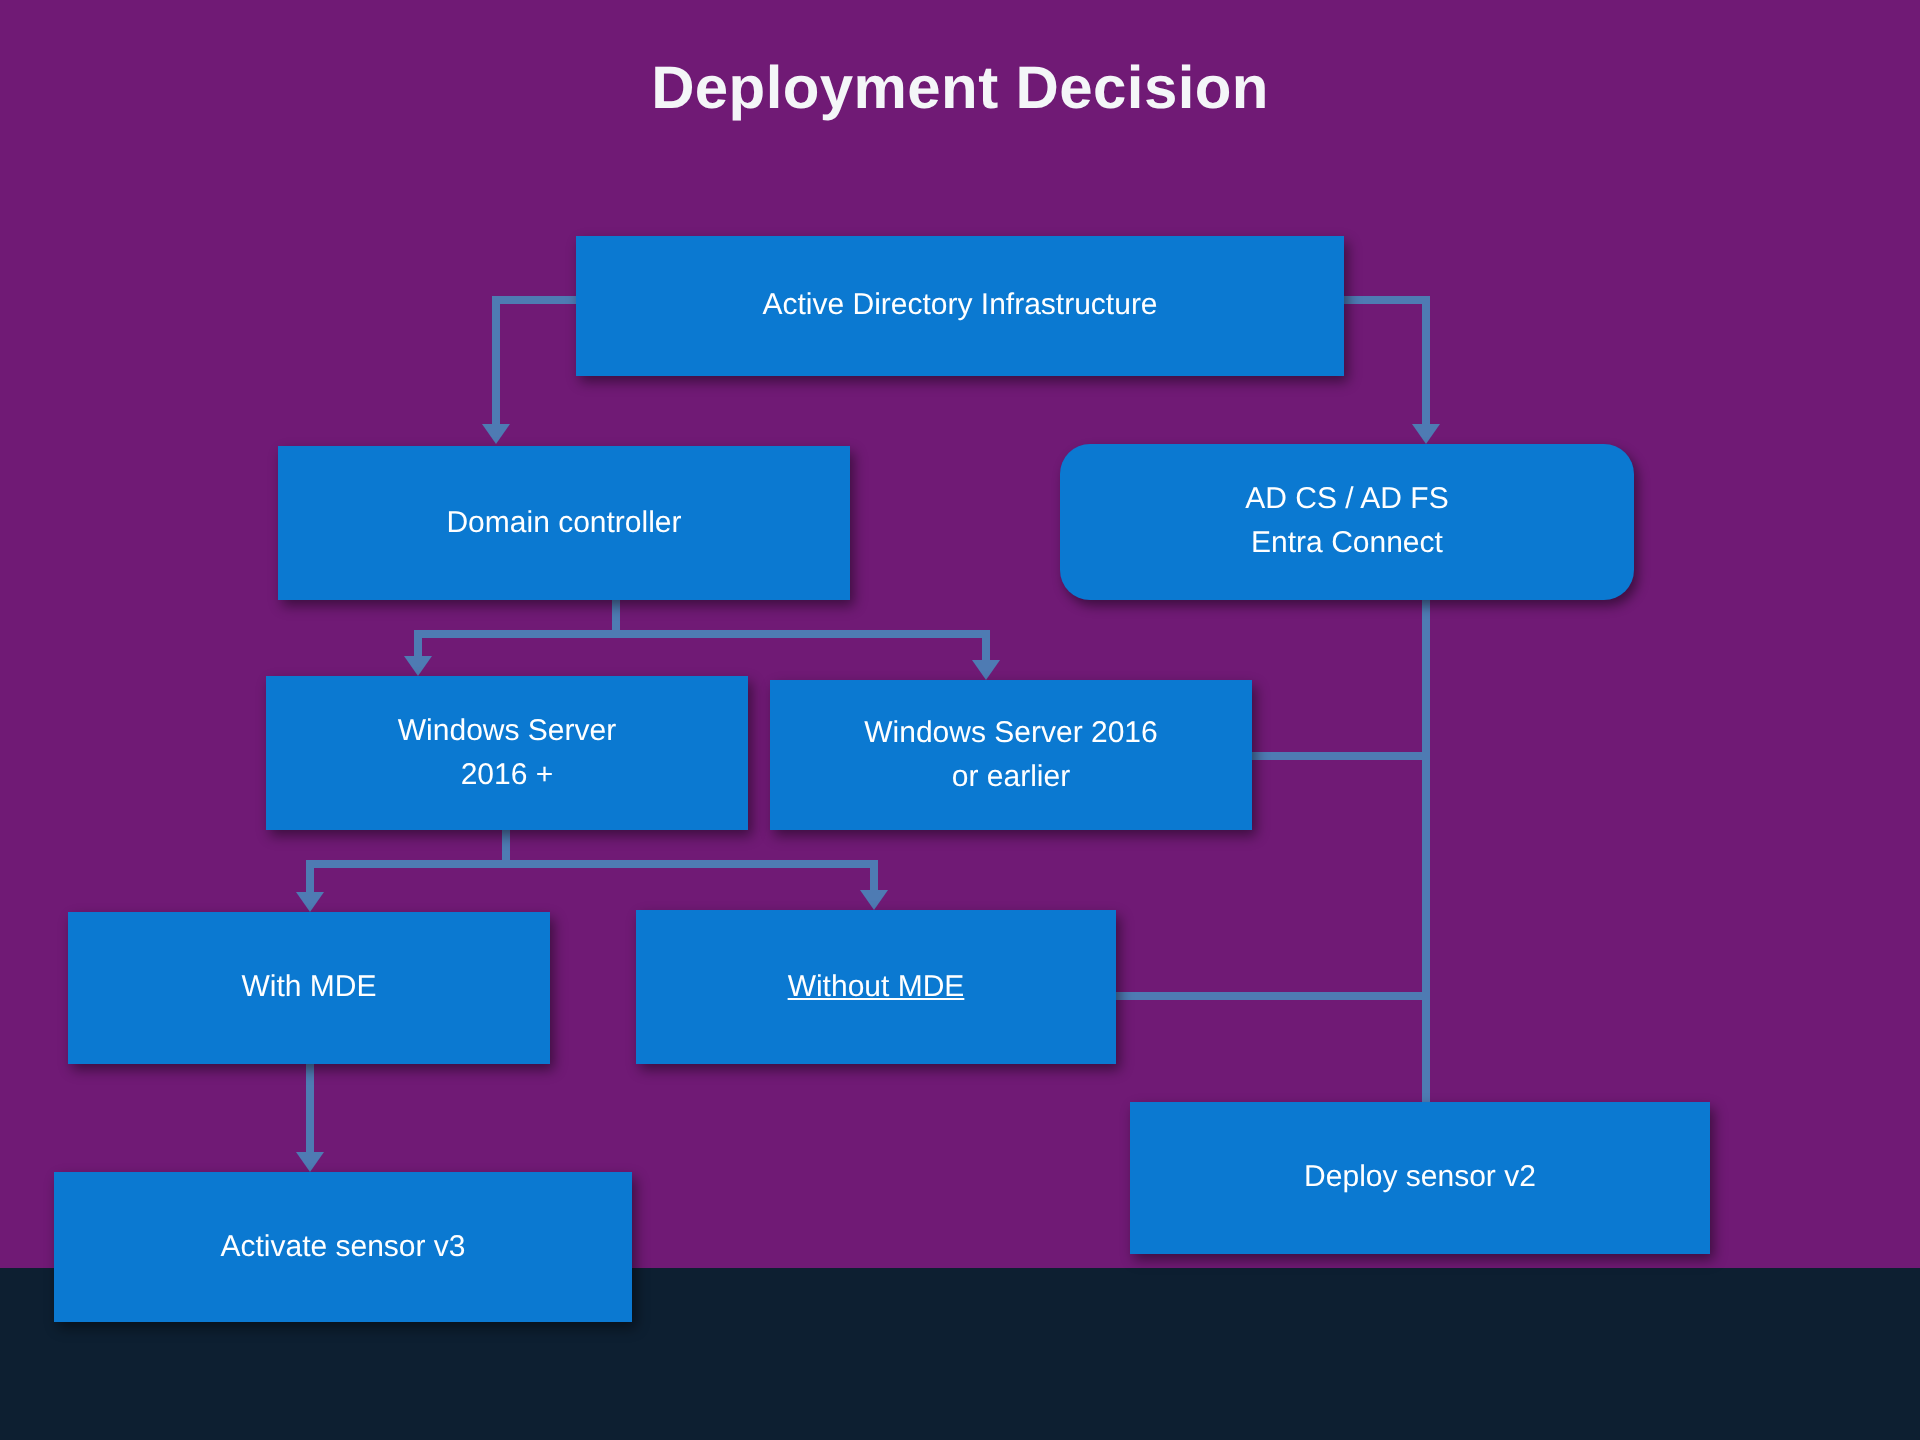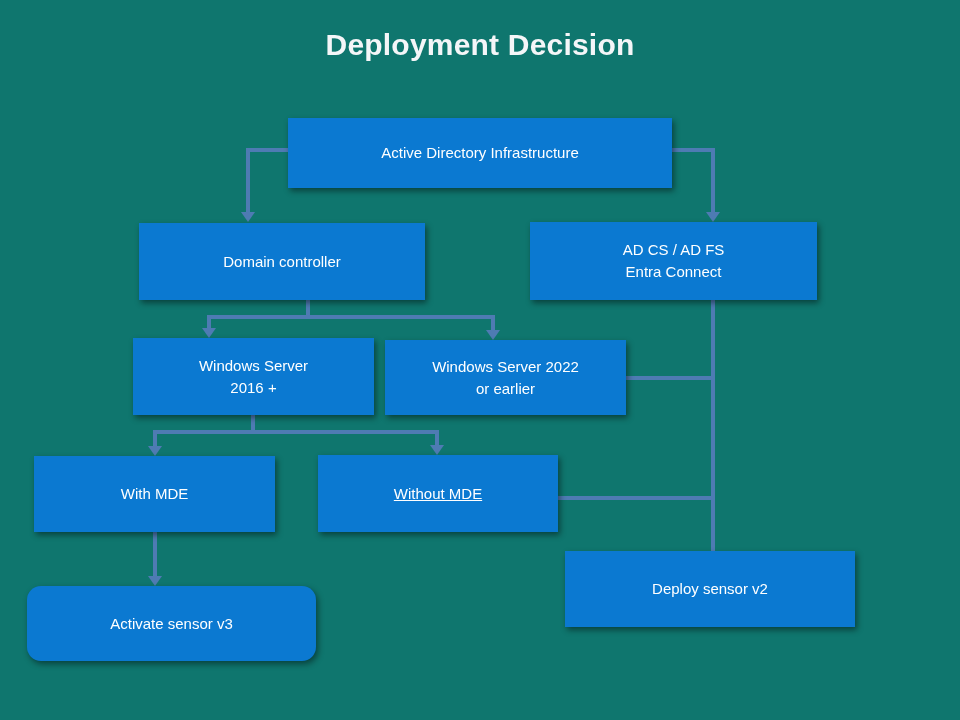--- a/index.html
+++ b/index.html
@@ -7,22 +7,22 @@
     padding: 0;
     width: 960px;
     height: 720px;
     background: #0d1f31;
     font-family: "Liberation Sans", "DejaVu Sans", sans-serif;
     overflow: hidden;
   }
   .canvas {
     position: relative;
     width: 960px;
-    height: 720px;
-    background: #0f766e;
+    height: 634px;
+    background: #701a75;
   }
   .title {
     position: absolute;
     top: 28px;
     left: 0;
     width: 960px;
     text-align: center;
     color: #f4f6f8;
     font-size: 30px;
     font-weight: 600;
@@ -50,26 +50,26 @@
     width: 0;
     height: 0;
     border-left: 7px solid transparent;
     border-right: 7px solid transparent;
     border-top: 10px solid #4e7bb3;
   }
 
   
   #n-adi        { left: 288px; top: 118px; width: 384px; height: 70px; }
   #n-dc         { left: 139px; top: 223px; width: 286px; height: 77px; }
-  #n-adcs       { left: 530px; top: 222px; width: 287px; height: 78px; }
+  #n-adcs       { left: 530px; top: 222px; width: 287px; height: 78px; border-radius: 15px; }
   #n-ws2019     { left: 133px; top: 338px; width: 241px; height: 77px; }
   #n-ws2016     { left: 385px; top: 340px; width: 241px; height: 75px; }
   #n-withmde    { left: 34px;  top: 456px; width: 241px; height: 76px; }
   #n-withoutmde { left: 318px; top: 455px; width: 240px; height: 77px; text-decoration: underline; }
-  #n-activate   { left: 27px;  top: 586px; width: 289px; height: 75px; border-radius: 14px; }
+  #n-activate   { left: 27px;  top: 586px; width: 289px; height: 75px; }
   #n-deploy     { left: 565px; top: 551px; width: 290px; height: 76px; }
 </style>
 </head>
 <body>
 
 <div class="canvas">
 
   <div class="title">Deployment Decision</div>
 
   <div class="line" style="left:248px; top:148px; width:40px; height:4px;"></div>
@@ -102,20 +102,20 @@
 
   <div class="line" style="left:626px; top:376px; width:87px; height:4px;"></div>
   <div class="line" style="left:558px; top:496px; width:155px; height:4px;"></div>
 
   <div class="node" id="n-dc">Domain controller</div>
   <div class="node" id="n-adi">Active Directory Infrastructure</div>
   <div class="node" id="n-adcs">AD CS / AD FS
 Entra Connect</div>
   <div class="node" id="n-ws2019">Windows Server
 2016 +</div>
-  <div class="node" id="n-ws2016">Windows Server 2022
+  <div class="node" id="n-ws2016">Windows Server 2016
 or earlier</div>
   <div class="node" id="n-withmde">With MDE</div>
   <div class="node" id="n-withoutmde">Without MDE</div>
   <div class="node" id="n-activate">Activate sensor v3</div>
   <div class="node" id="n-deploy">Deploy sensor v2</div>
 
 </div>
 
 </body></html>

